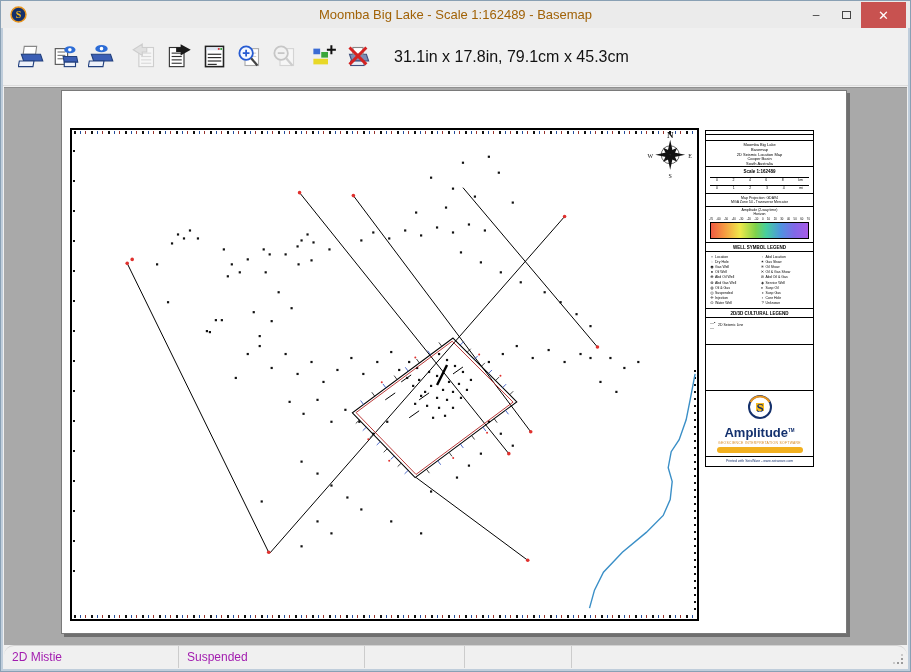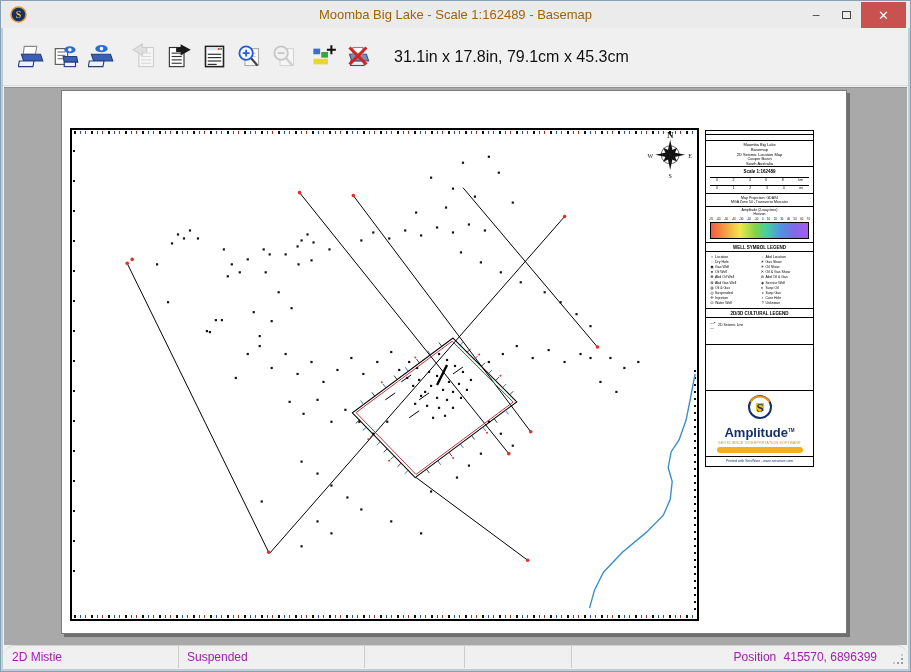--- a/index.html
+++ b/index.html
@@ -594,24 +594,20 @@
       </div>
 
     </div>
   </div>
 
   <div class="statusbar">
     <div class="sb-cell" style="width:175px">2D Mistie</div>
     <div class="sb-cell" style="width:186px">Suspended</div>
     <div class="sb-cell" style="width:100px"></div>
     <div class="sb-cell" style="width:107px"></div>
-    <div class="sb-pos">
-      <span class="pos-label">Position</span>
-      <span>415570, 6896399</span>
-    </div>
     <svg class="grip" width="12" height="12">
       <rect x="8" y="8" width="2" height="2" fill="#9a9a9a"></rect>
         <rect x="8" y="4" width="2" height="2" fill="#9a9a9a"></rect>
       <rect x="4" y="8" width="2" height="2" fill="#9a9a9a"></rect>
         <rect x="8" y="0" width="2" height="2" fill="#c9c9c9"></rect>
       <rect x="0" y="8" width="2" height="2" fill="#c9c9c9"></rect>
     </svg>
   </div>
 
 </div>

